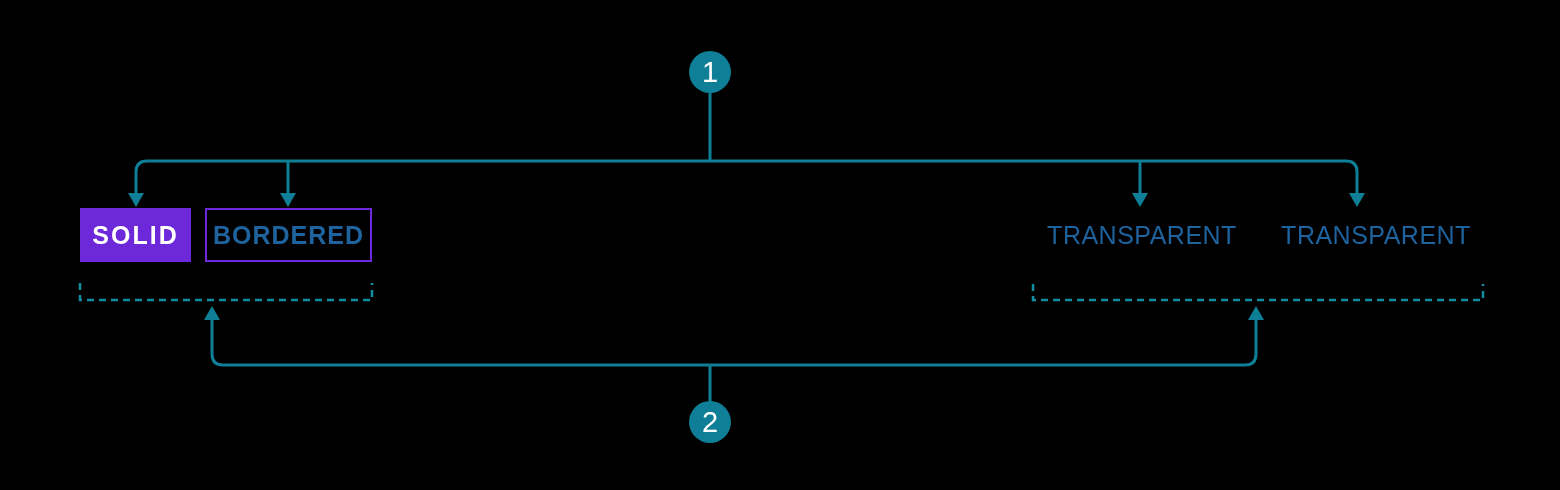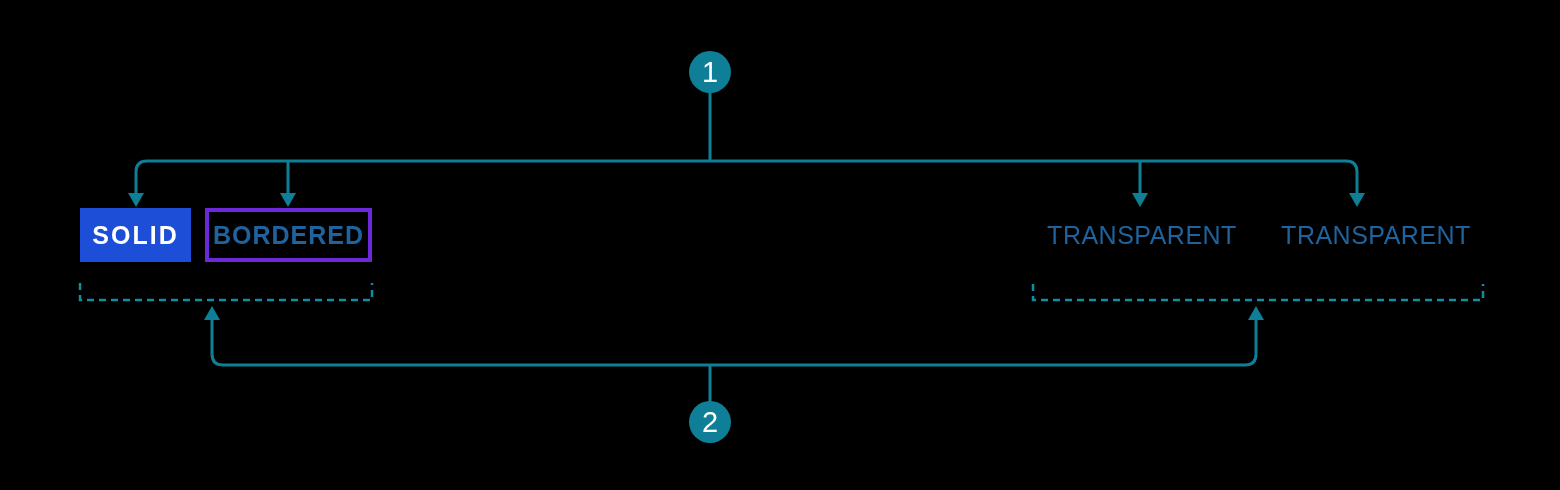--- a/index.html
+++ b/index.html
@@ -45,30 +45,30 @@
     display: flex;
     align-items: center;
     justify-content: center;
     box-sizing: border-box;
     font-size: 25px;
     line-height: 1;
   }
   .btn-solid {
     left: 80px;
     width: 111px;
-    background: #1d4ed8;
+    background: #6d28d9;
     color: #FFFFFF;
     font-weight: 600;
     letter-spacing: 2px;
   }
   .btn-bordered {
     left: 205px;
     width: 167px;
     background: transparent;
-    border: 4px solid #6d28d9;
+    border: 2px solid #6d28d9;
     color: #1E639E;
     font-weight: 700;
     letter-spacing: 1px;
   }
   .btn-transparent {
     background: transparent;
     color: #1E639E;
     font-weight: 400;
     letter-spacing: 0.5px;
     width: 220px;

